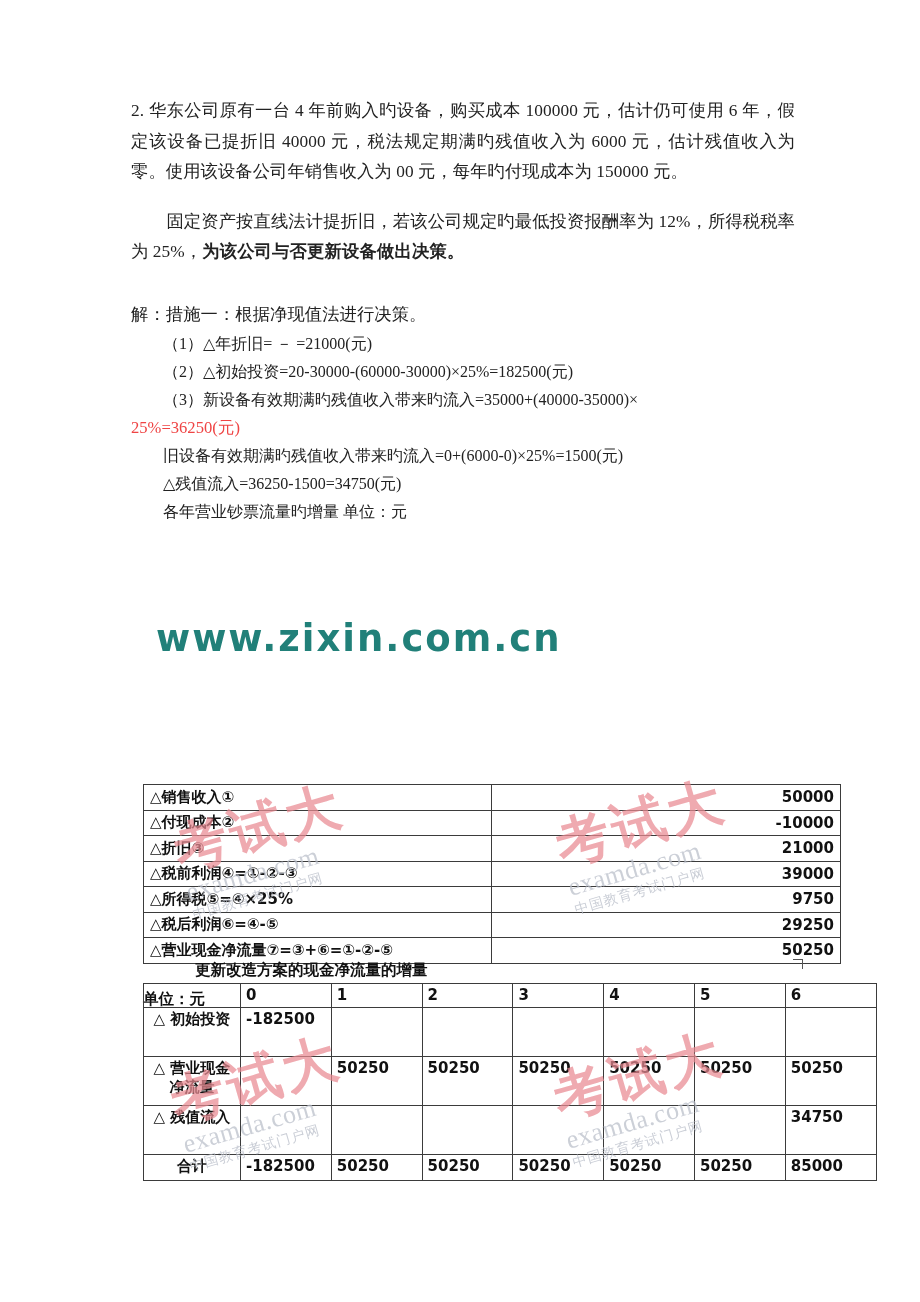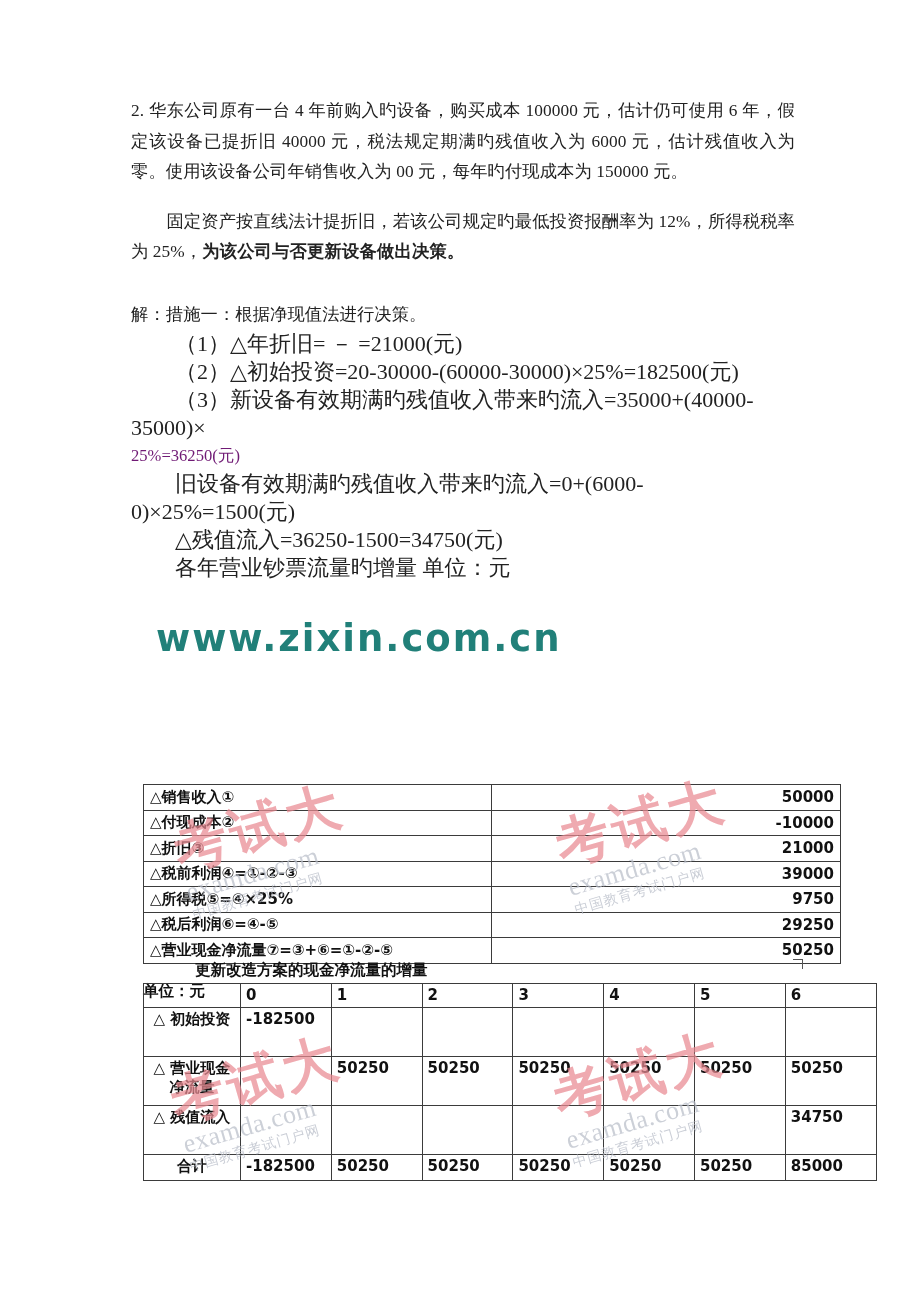--- a/index.html
+++ b/index.html
@@ -36,33 +36,33 @@
     letter-spacing:0.1px;
     color:#222;
   }
   p.para.indent{ text-indent:2.05em; }
   p.gap-lg{ margin-top:19px; }
   p.gap-md{ margin-top:32px; }
   .bold{ font-weight:bold; letter-spacing:0.2px;}
 
   
   p.formula{
-    font-size:22px;
+    font-size:16px;
     line-height:28px;
     margin:0;
     text-indent:2.0em;
     white-space:normal;
     color:#222;
   }
   p.formula-cont{
     font-size:16.6px;
     line-height:28px;
     margin:0;
     text-indent:0;
-    color:#701a75;
+    color:#ef4444;
   }
 
   
   .wm-zixin{
     position:absolute;
     left:156px;
     top:617px;
     width:620px;
     font-family:"DejaVu Sans","Liberation Sans",sans-serif;
     font-size:37px;
@@ -157,20 +157,21 @@
     flex-direction:column;
   }
   .caption-row .cap-title{
     flex:1;
     text-align:center;
     padding-left:52px;
   }
   .caption-row .cap-unit{
     white-space:nowrap;
     padding-right:4px;
+    margin-top:8px;
   }
   .corner-mark{
     position:absolute;
     left:793px;
     top:959px;
     width:9px;
     height:9px;
     border-top:1.6px solid #555;
     border-right:1.6px solid #555;
   }

